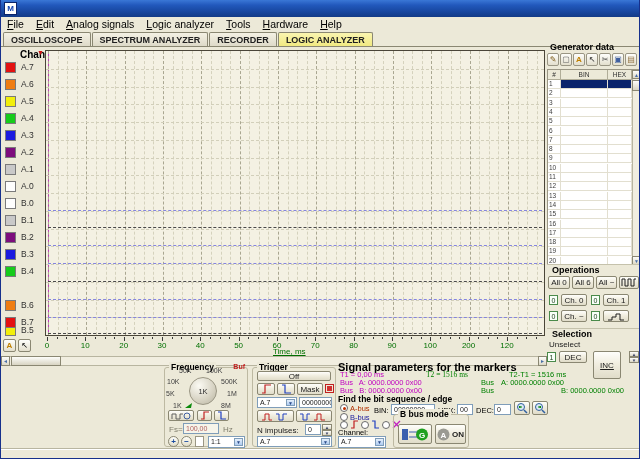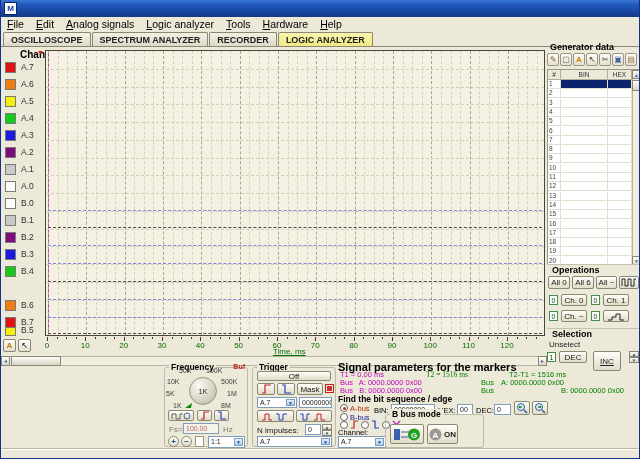--- a/index.html
+++ b/index.html
@@ -326,21 +326,21 @@
       <div class="xlab" style="left: 28.3px;">10</div>
       <div class="xlab" style="left: 66.7px;">20</div>
       <div class="xlab" style="left: 105px;">30</div>
       <div class="xlab" style="left: 143.3px;">40</div>
       <div class="xlab" style="left: 181.6px;">50</div>
       <div class="xlab" style="left: 220px;">60</div>
       <div class="xlab" style="left: 258.3px;">70</div>
       <div class="xlab" style="left: 296.6px;">80</div>
       <div class="xlab" style="left: 335px;">90</div>
       <div class="xlab" style="left: 373.3px;">100</div>
-      <div class="xlab" style="left: 411.6px;">110</div>
+      <div class="xlab" style="left: 411.6px;">200</div>
       <div class="xlab" style="left: 450px;">120</div>
     </div>
 
   <div class="sb-track" style="left:0;top:356px;width:546px;height:10px;"></div>
   <div class="sb-btn" style="left:0;top:356px;width:9px;height:10px;">
       <span>◄</span>
     </div>
   <div class="sb-thumb" style="left:10px;top:356px;width:50px;height:10px;"></div>
   <div class="sb-btn" style="left:537px;top:356px;width:9px;height:10px;">
       <span>►</span>
@@ -522,21 +522,21 @@
       </svg>
   </div>
 
   <div class="sec-line" style="top:328px;"></div>
   <div class="sec-title" style="left:551px;top:329px;">Selection</div>
   <div class="sm" style="left:548px;top:340px;">Unselect</div>
   <div class="bitbox" style="left:546px;top:352px;">1</div>
   <div class="btn" style="left:558px;top:351px;width:28px;height:12px;">
       <span>DEC</span>
     </div>
-  <div class="btn" style="left:592px;top:351px;width:28px;height:20px;text-decoration:underline;">
+  <div class="btn" style="left:592px;top:351px;width:28px;height:28px;text-decoration:underline;">
       <span>INC</span>
     </div>
   <div class="spin" style="left:628px;top:351px;">
     <div>▲</div>
     <div>▼</div>
   </div>
 
   <div class="group" style="left:163px;top:367px;width:84px;height:80px;">
     <div class="glabel">Frequency</div>
     <div class="knob-lab" style="right:2px;top:-5px;color:#c02020;font-weight:bold;">Buf</div>
@@ -688,21 +688,21 @@
   <svg style="position:absolute;left:391px;top:420px;" width="9" height="9">
       <line x1="1" y1="1" x2="8" y2="8" stroke="#c020c0" stroke-width="1.2"></line>
       <line x1="8" y1="1" x2="1" y2="8" stroke="#c020c0" stroke-width="1.2"></line>
     </svg>
   <div class="rlabel" style="left:337px;top:428px;">Channel:</div>
   <div class="field" style="left:337px;top:436px;width:48px;height:12px;">
     <span>A.7</span>
     <span class="combo-arr">▼</span>
   </div>
 
-  <div class="group" style="left:384px;top:414px;width:99px;height:34px;">
+  <div class="group" style="left:392px;top:414px;width:76px;height:34px;">
     <div class="glabel">B bus mode</div>
     <div class="btn" style="left:4px;top:9px;width:34px;height:20px;">
       <svg width="28" height="15">
         <rect x="1" y="2" width="6" height="11" fill="#3a5fae"></rect>
         <line x1="8" y1="5" x2="17" y2="5" stroke="#3a5fae" stroke-width="1"></line>
         <line x1="8" y1="10" x2="17" y2="10" stroke="#3a5fae" stroke-width="1"></line>
         <circle cx="21" cy="7.5" r="6" fill="#1fa01f"></circle>
         <text x="21" y="10.5" text-anchor="middle" font-size="8" font-weight="bold" fill="#fff" font-family="Liberation Sans, sans-serif">G</text>
       </svg>
     </div>

